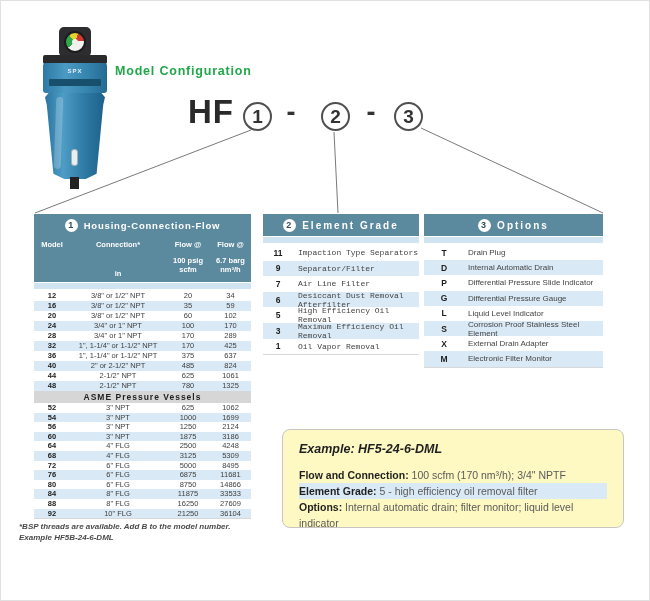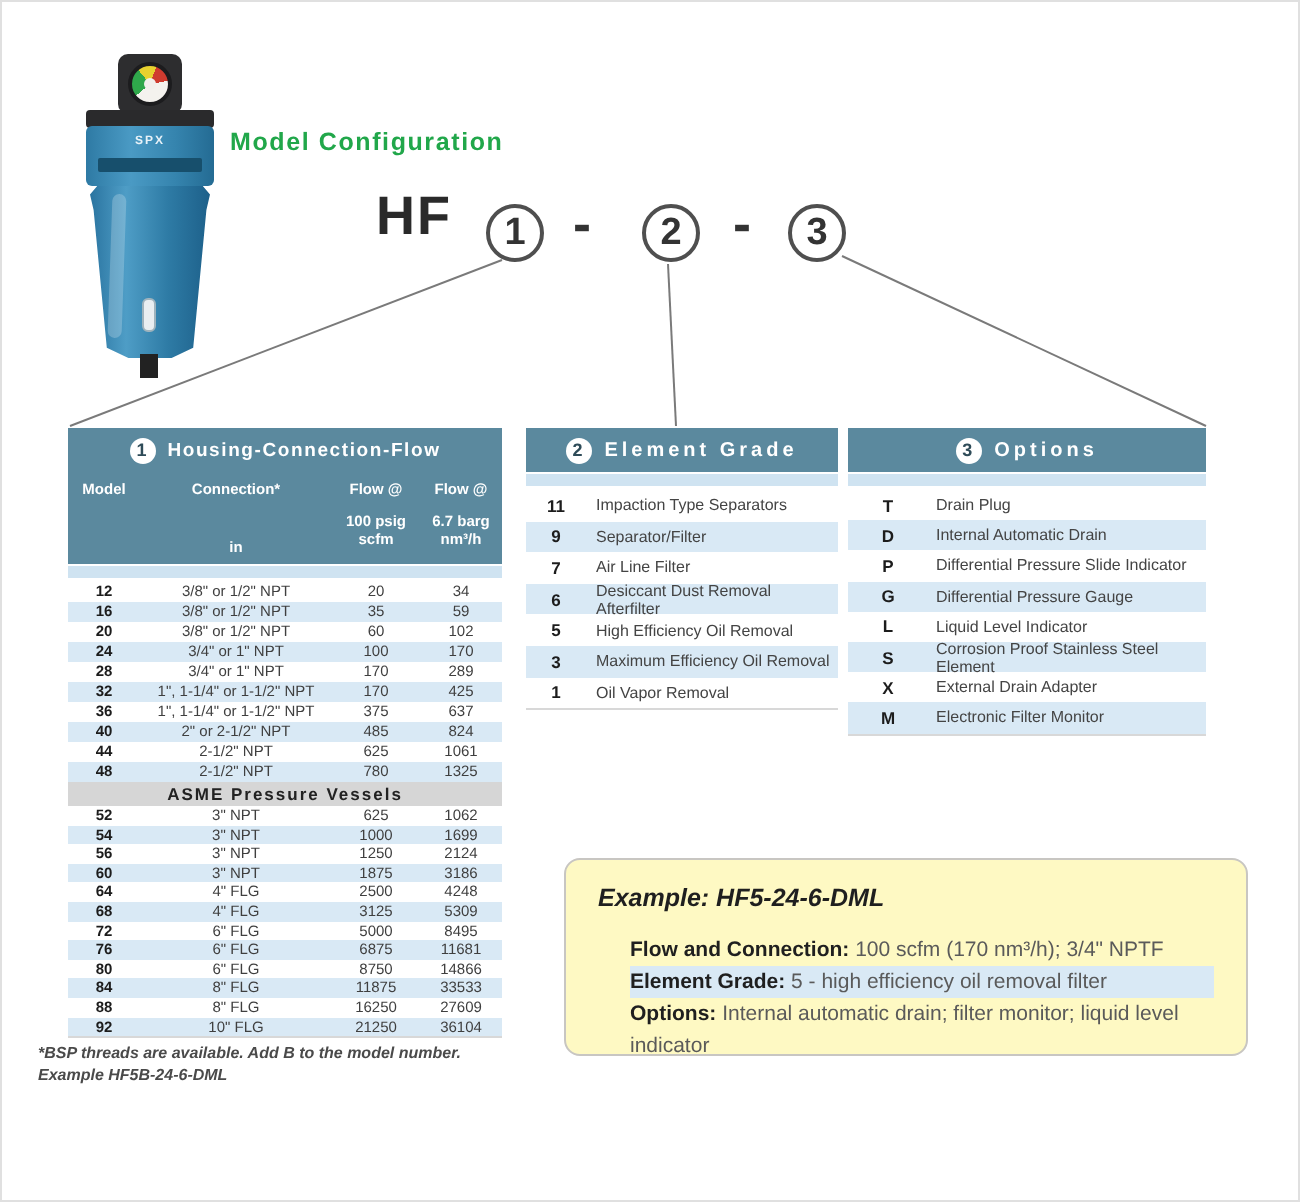--- a/index.html
+++ b/index.html
@@ -34,21 +34,21 @@
   .bowl-highlight { position:absolute; left:14px; top:70px; width:7px; height:72px;
                     background:rgba(255,255,255,0.22); border-radius:4px;
                     transform:rotate(2deg); }
   .sight-glass { position:absolute; left:30px; top:122px; width:7px; height:17px;
                  background:#e9eef1; border:1px solid #9fb3bd; border-radius:3px; }
   .drain { position:absolute; left:29px; top:150px; width:9px; height:12px; background:#222; }
 
   
   .cfg-title { position:absolute; left:114px; top:63px; font-size:12.5px; font-weight:bold;
                color:#21a74a; letter-spacing:0.8px; }
-  .hf { position:absolute; left:187px; top:92px; font-size:27px; font-weight:800;
+  .hf { position:absolute; left:187px; top:92px; font-size:33px; font-weight:800;
         color:#2a2a2a; letter-spacing:1px; }
   .pos-circle { position:absolute; width:29px; height:29px; border:2px solid #4f4f4f;
                 border-radius:50%; background:#fff; color:#333; font-size:19px; font-weight:bold;
                 text-align:center; line-height:25px; }
   .c1 { left:242px; top:101px; } .c2 { left:320px; top:101px; } .c3 { left:393px; top:101px; }
   .code-dash { position:absolute; width:14px; text-align:center; font-size:27px; font-weight:800; color:#333; }
   .d1 { left:283px; top:96px; } .d2 { left:363px; top:96px; }
 
   
   .tbl { position:absolute; top:213px; background:#fff; border-bottom:1px solid #d8d8d8; }
@@ -76,39 +76,39 @@
   .hrow .cf2 { width:41px; text-align:center; }
   .asme-band { height:12px; background:#d6d6d6; display:flex; align-items:center; justify-content:center;
                font-size:8.5px; font-weight:bold; color:#222; letter-spacing:1px; }
   .arow { height:9.6px; }
 
   
   .grade { left:262px; width:156px; }
   .grade .tbl-title, .options .tbl-title { font-size:10px; letter-spacing:2px; }
   .grow { display:flex; height:15.6px; align-items:center; font-size:8px; color:#444; }
   .grow .gnum { width:30px; text-align:center; font-weight:bold; color:#1c1c1c; font-size:8.5px; }
-  .grow .glabel { flex:1; padding-left:5px; }
+  .grow .glabel { flex:1; padding-left:5px;font-family:Liberation Mono, monospace; }
 
   
   .options { left:423px; width:179px; }
   .orow { display:flex; height:15.2px; align-items:center; font-size:8px; color:#444; }
   .orow .ocode { width:40px; text-align:center; font-weight:bold; color:#1c1c1c; font-size:8.5px; }
   .orow .olabel { flex:1; padding-left:4px; }
 
   
   .footnote { position:absolute; left:18px; top:521px; width:250px; font-size:8px;
               font-style:italic; font-weight:600; color:#4a4a4a; line-height:10.5px; }
 
   
   .example { position:absolute; left:281px; top:428px; width:342px; height:99px;
              background:#fef9c3; border:1px solid #c8c6c2; border-radius:8px;
              padding:12px 16px 10px 16px; }
   .example-title { font-size:12.5px; font-weight:bold; font-style:italic; color:#1f1f1f;
                    margin-bottom:11px; }
-  .example-line { font-size:10.5px; line-height:16px; color:#5a5a5a;margin-left:16px; }
+  .example-line { font-size:10.5px; line-height:16px; color:#5a5a5a; }
   .example-line .lbl { font-weight:bold; color:#1f1f1f; }
 </style>
 </head>
 <body>
 
 <div class="page">
 
   <svg class="connectors" viewBox="0 0 650 601">
     <line x1="250" y1="129" x2="34" y2="212" stroke="#7a7a7a" stroke-width="1"></line>
     <line x1="333" y1="131" x2="337" y2="212" stroke="#7a7a7a" stroke-width="1"></line>

